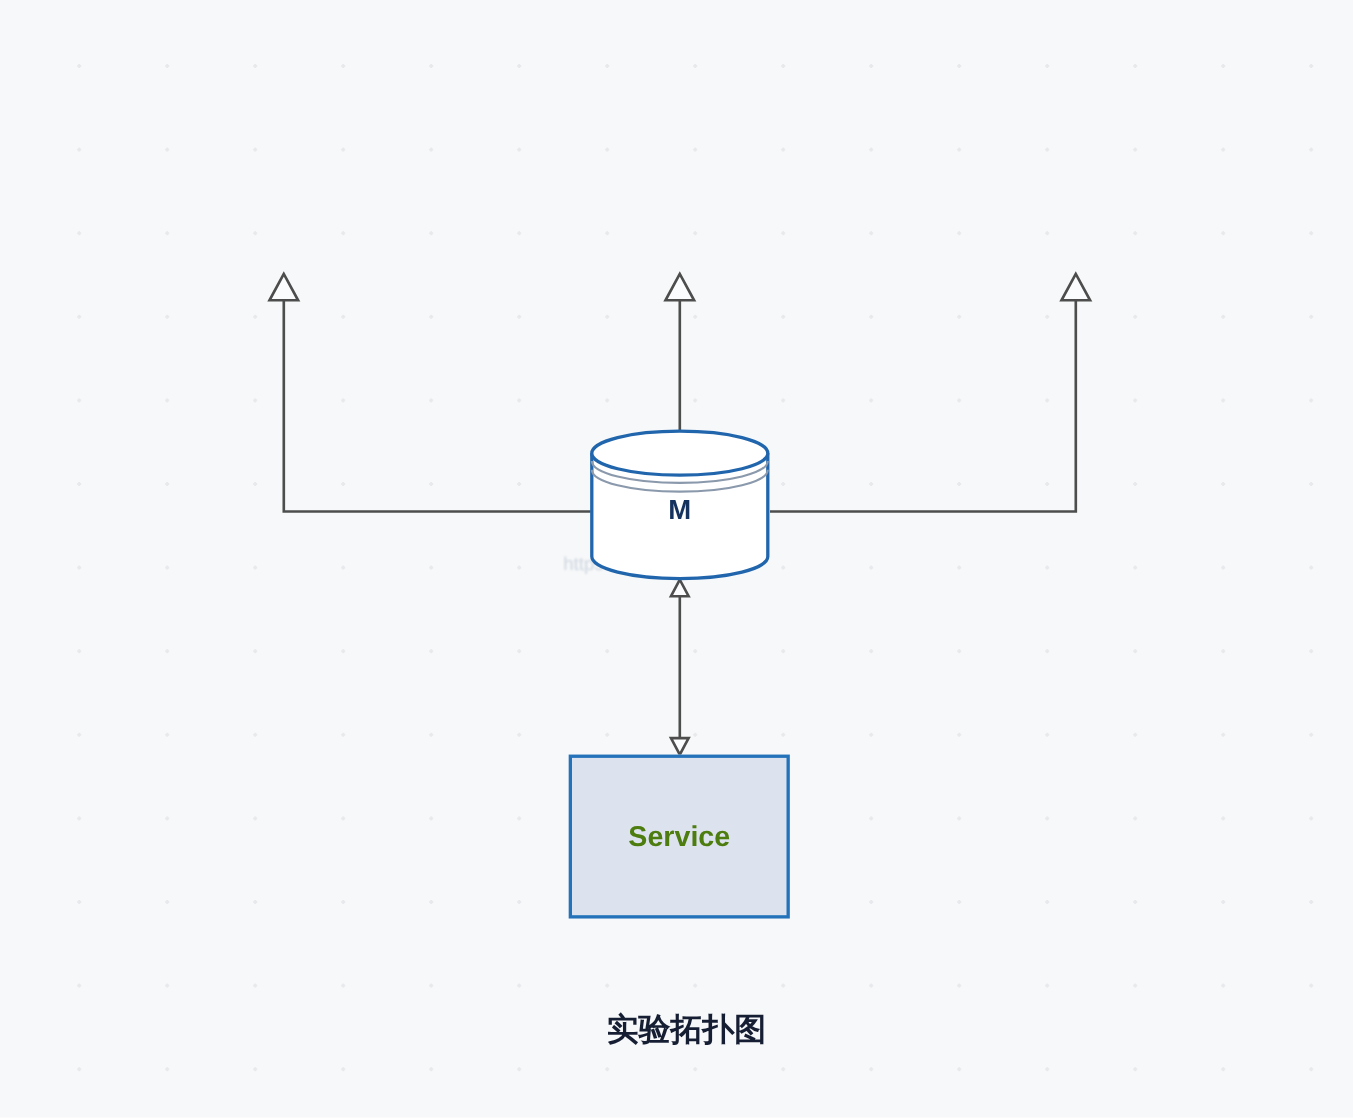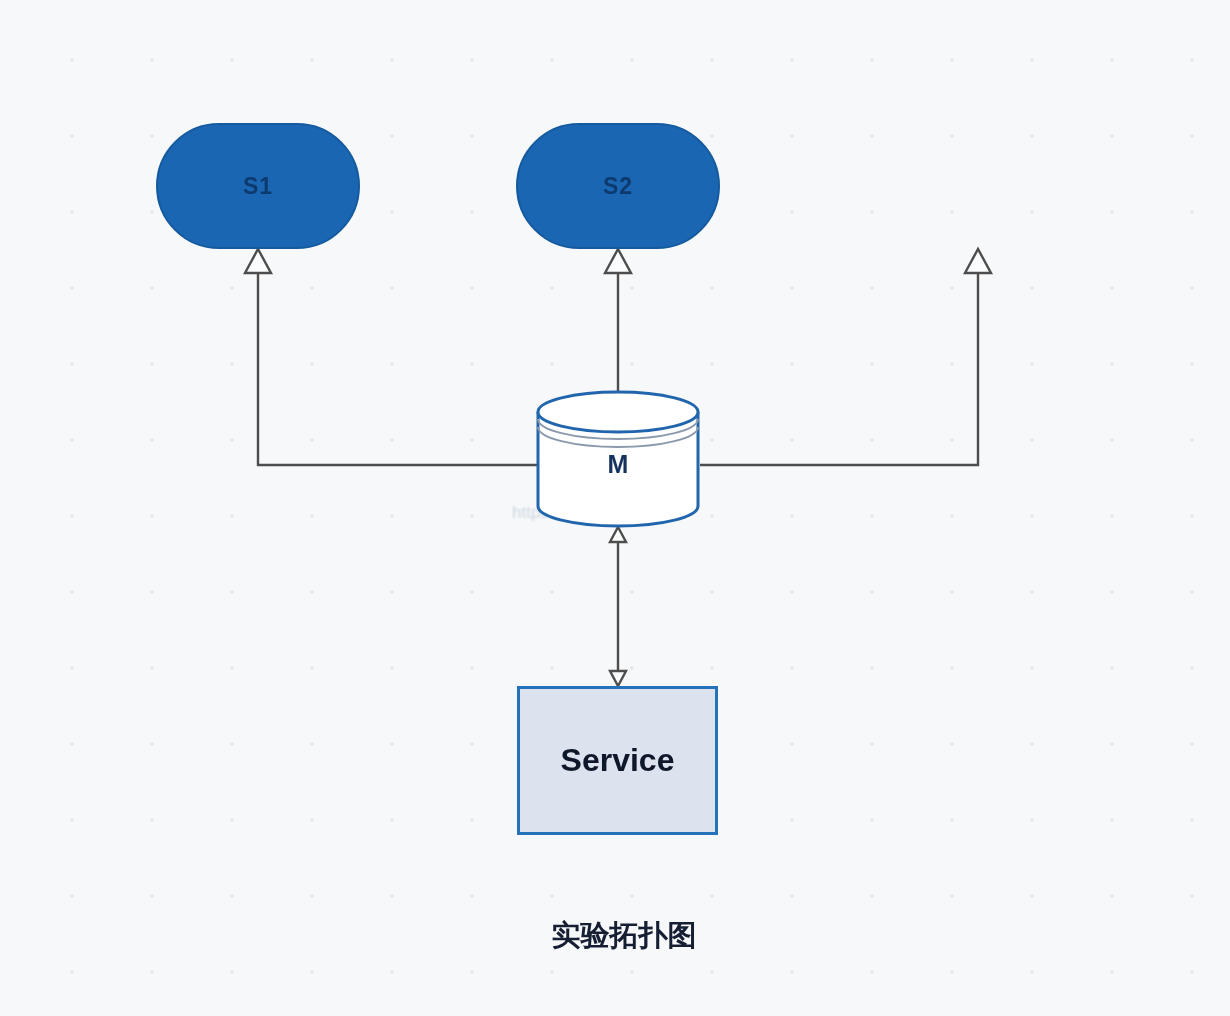--- a/index.html
+++ b/index.html
@@ -85,23 +85,23 @@
     height: 149px;
     background: #dce3ee;
     border: 3px solid #2473ba;
     box-sizing: border-box;
     display: flex;
     align-items: center;
     justify-content: center;
     z-index: 2;
   }
   .service-box .node-label {
-    color: #0f172a;
+    color: #4d7c0f;
     font-weight: bold;
-    font-size: 32px;
+    font-size: 26px;
   }
   .caption {
     position: absolute;
     left: 0;
     top: 916px;
     width: 1248px;
     text-align: center;
     font-weight: bold;
     font-size: 29px;
     color: #161e33;
@@ -126,26 +126,20 @@
     </g>
     <g stroke="#4d4d4d" stroke-width="2.4" fill="#fbfcfd">
       <polygon points="258,249 245,273 271,273"></polygon>
       <polygon points="618,249 605,273 631,273"></polygon>
       <polygon points="978,249 965,273 991,273"></polygon>
       <polygon points="618,527 610,542 626,542"></polygon>
       <polygon points="618,686 610,671 626,671"></polygon>
     </g>
   </svg>
 
-  <div class="stadium" id="node-s1">
-    <span class="node-label">S1</span>
-  </div>
-  <div class="stadium" id="node-s2">
-    <span class="node-label">S2</span>
-  </div>
 
   <div class="watermark">https://blog.csdn.net</div>
 
   <svg class="cylinder-wrap" viewBox="0 0 166 142" xmlns="http://www.w3.org/2000/svg">
 
     <path d="M 3 24 L 3 118 A 80 20 0 0 0 163 118 L 163 24" fill="#ffffff" stroke="#2166ad" stroke-width="3"></path>
 
     <ellipse cx="83" cy="24" rx="80" ry="20" fill="#ffffff" stroke="#2166ad" stroke-width="3"></ellipse>
 
     <path d="M 3 31 A 80 20 0 0 0 163 31" fill="none" stroke="#8b99ac" stroke-width="2"></path>

